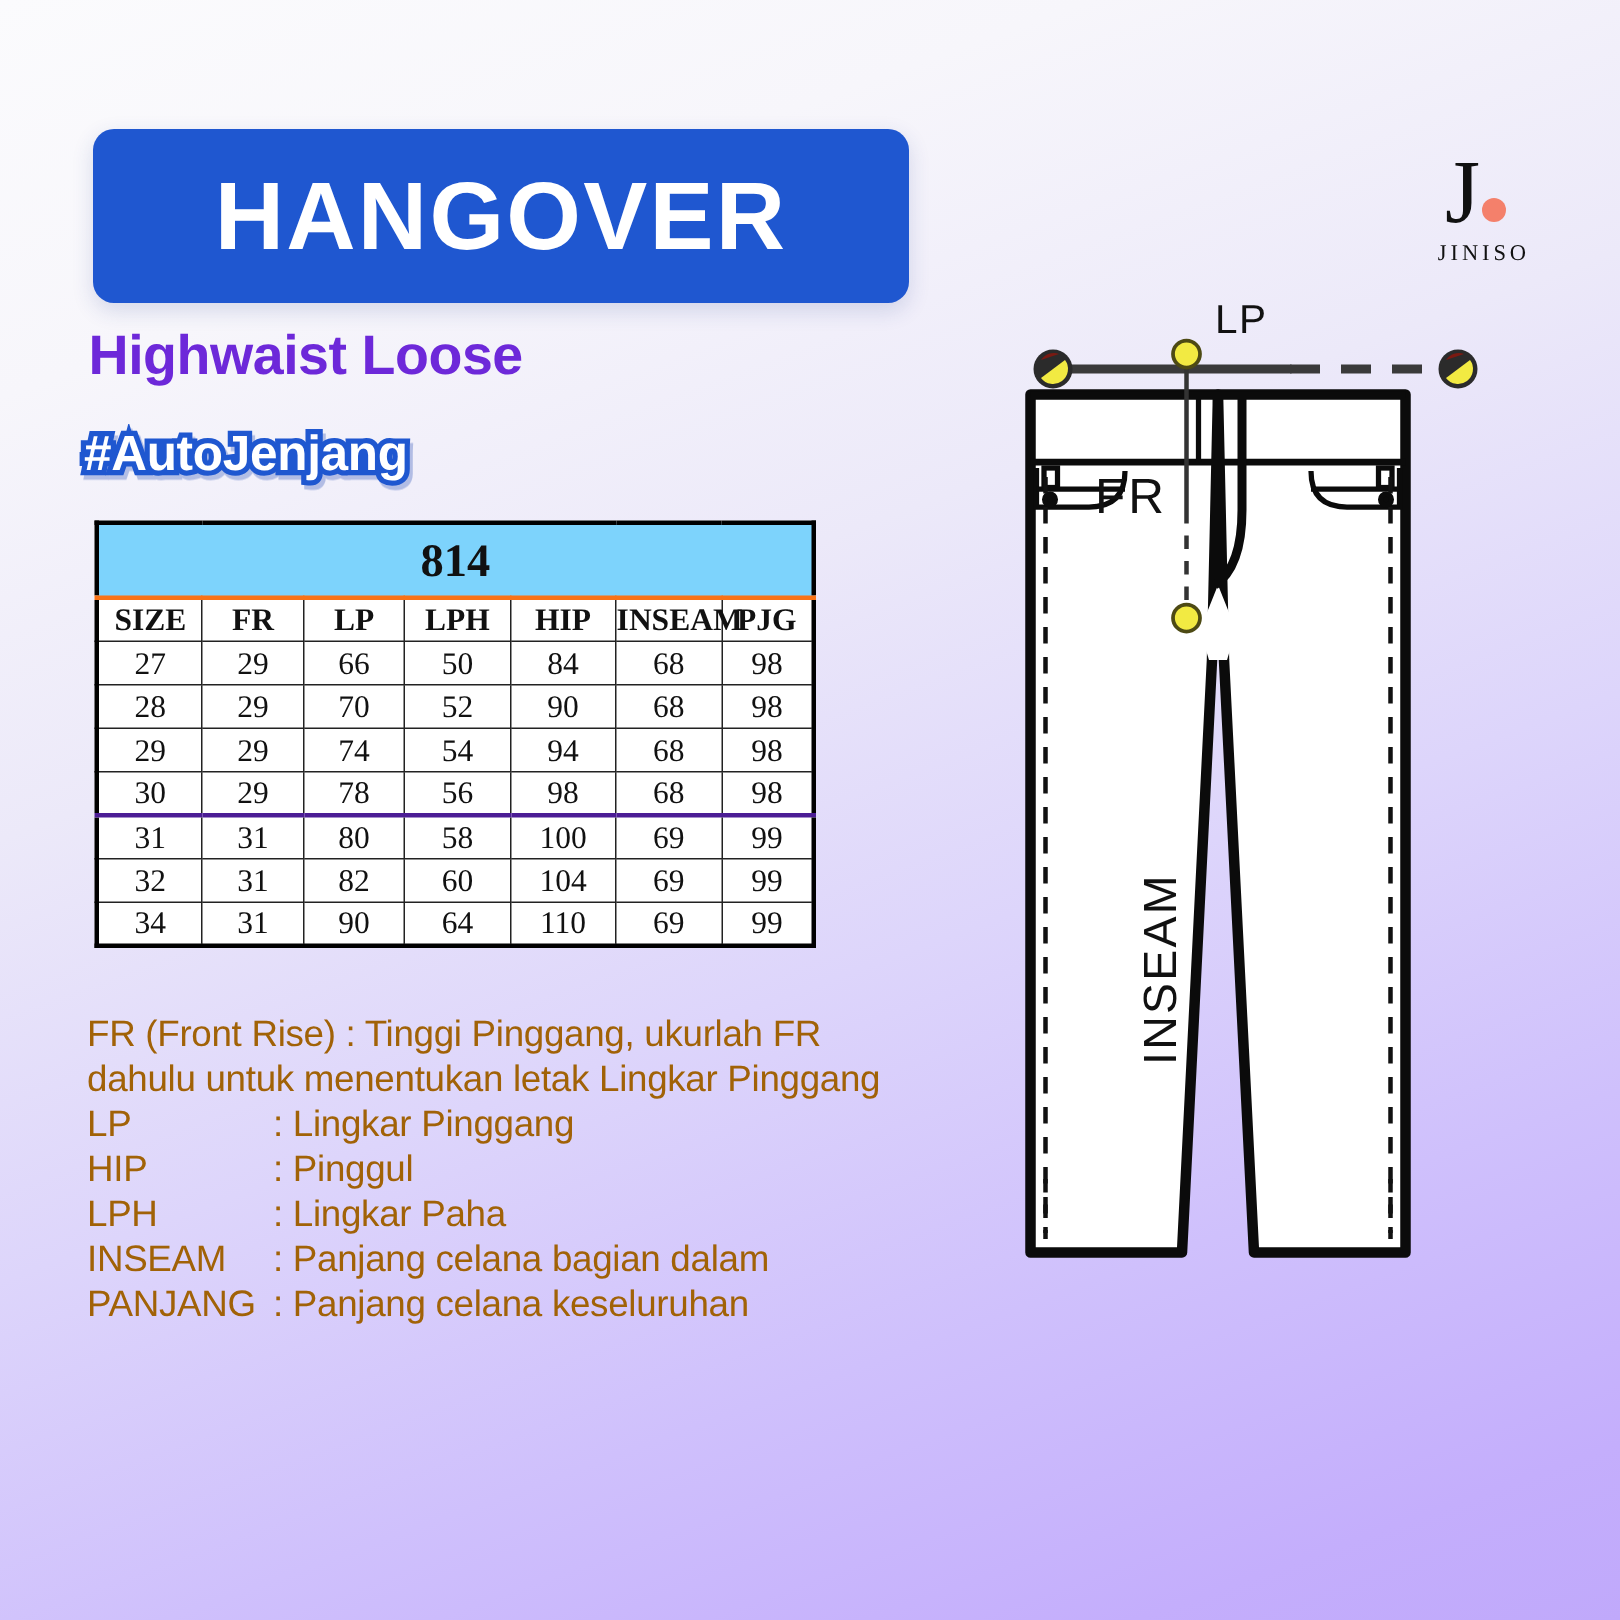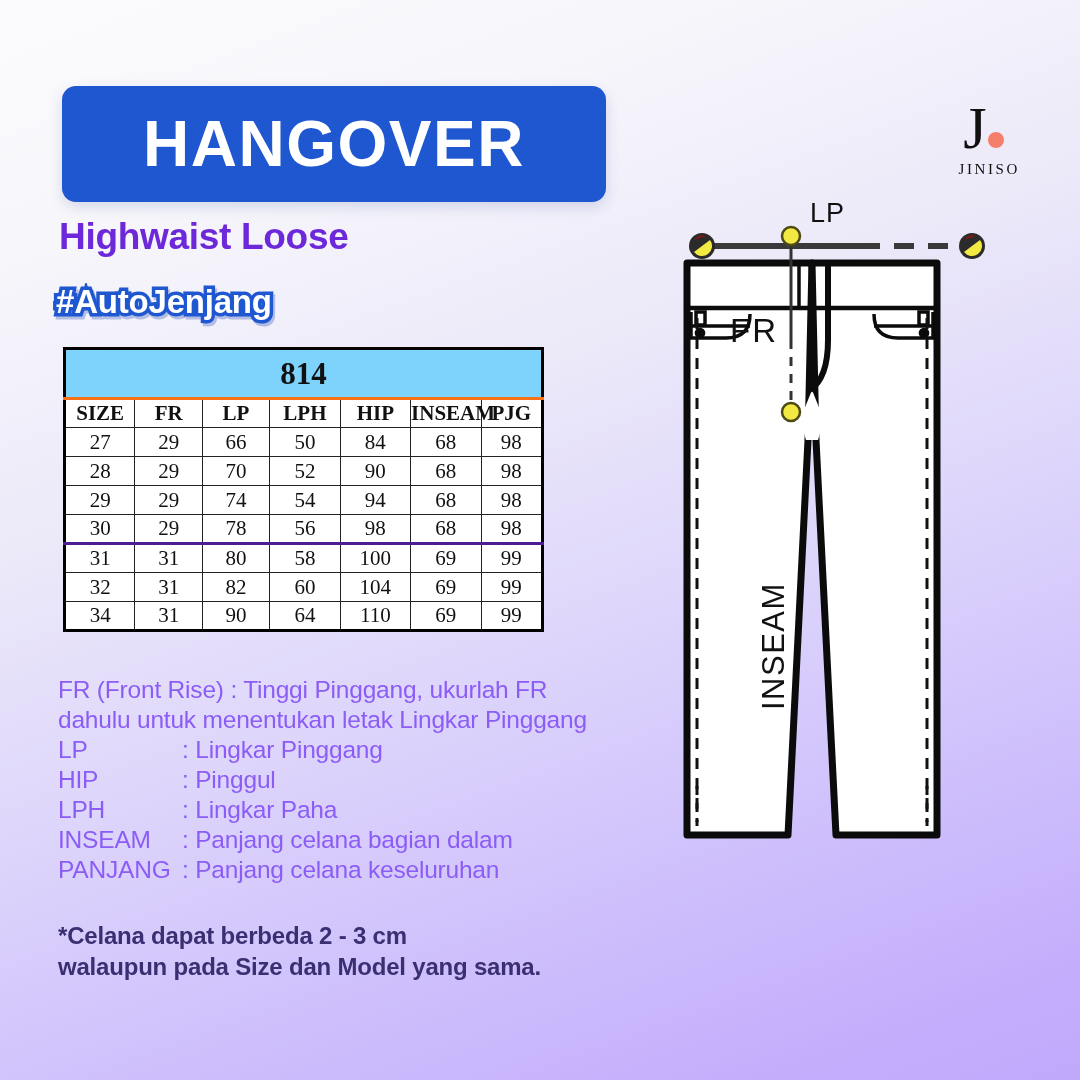--- a/index.html
+++ b/index.html
@@ -68,21 +68,21 @@
   #size-table col.c1 { width:67px; }
   #size-table col.c2 { width:67px; }
   #size-table col.c3 { width:70px; }
   #size-table col.c4 { width:70px; }
   #size-table col.c5 { width:70px; }
   #size-table col.c6 { width:61px; }
 
   
   #legend {
     position:absolute; left:58px; top:675px;
-    color:#8b5cf6; font-size:24.5px; line-height:30px;
+    color:#a16207; font-size:24.5px; line-height:30px;
     letter-spacing:-.2px;
   }
   #legend .wrap-row { display:block; }
   #legend .row { display:flex; }
   #legend .key { display:inline-block; width:124px; flex:none; }
   #legend .val { display:inline-block;text-align:right; }
 
   
   #footnote {
     position:absolute; left:58px; top:920px;
@@ -241,24 +241,20 @@
           <span class="key">INSEAM</span>
           <span class="val">: Panjang celana bagian dalam</span>
         </div>
         <div class="row">
           <span class="key">PANJANG</span>
           <span class="val">: Panjang celana keseluruhan</span>
         </div>
       </div>
   </div>
 
-  <div id="footnote">
-    <div>*Celana dapat berbeda 2 - 3 cm</div>
-    <div>walaupun pada Size dan Model yang sama.</div>
-  </div>
 </div>
 
 <div id="logo">
   <div class="jmark">
     <span>J</span>
     <span class="dot"></span>
   </div>
   <div class="wordmark">JINISO</div>
 </div>
 

